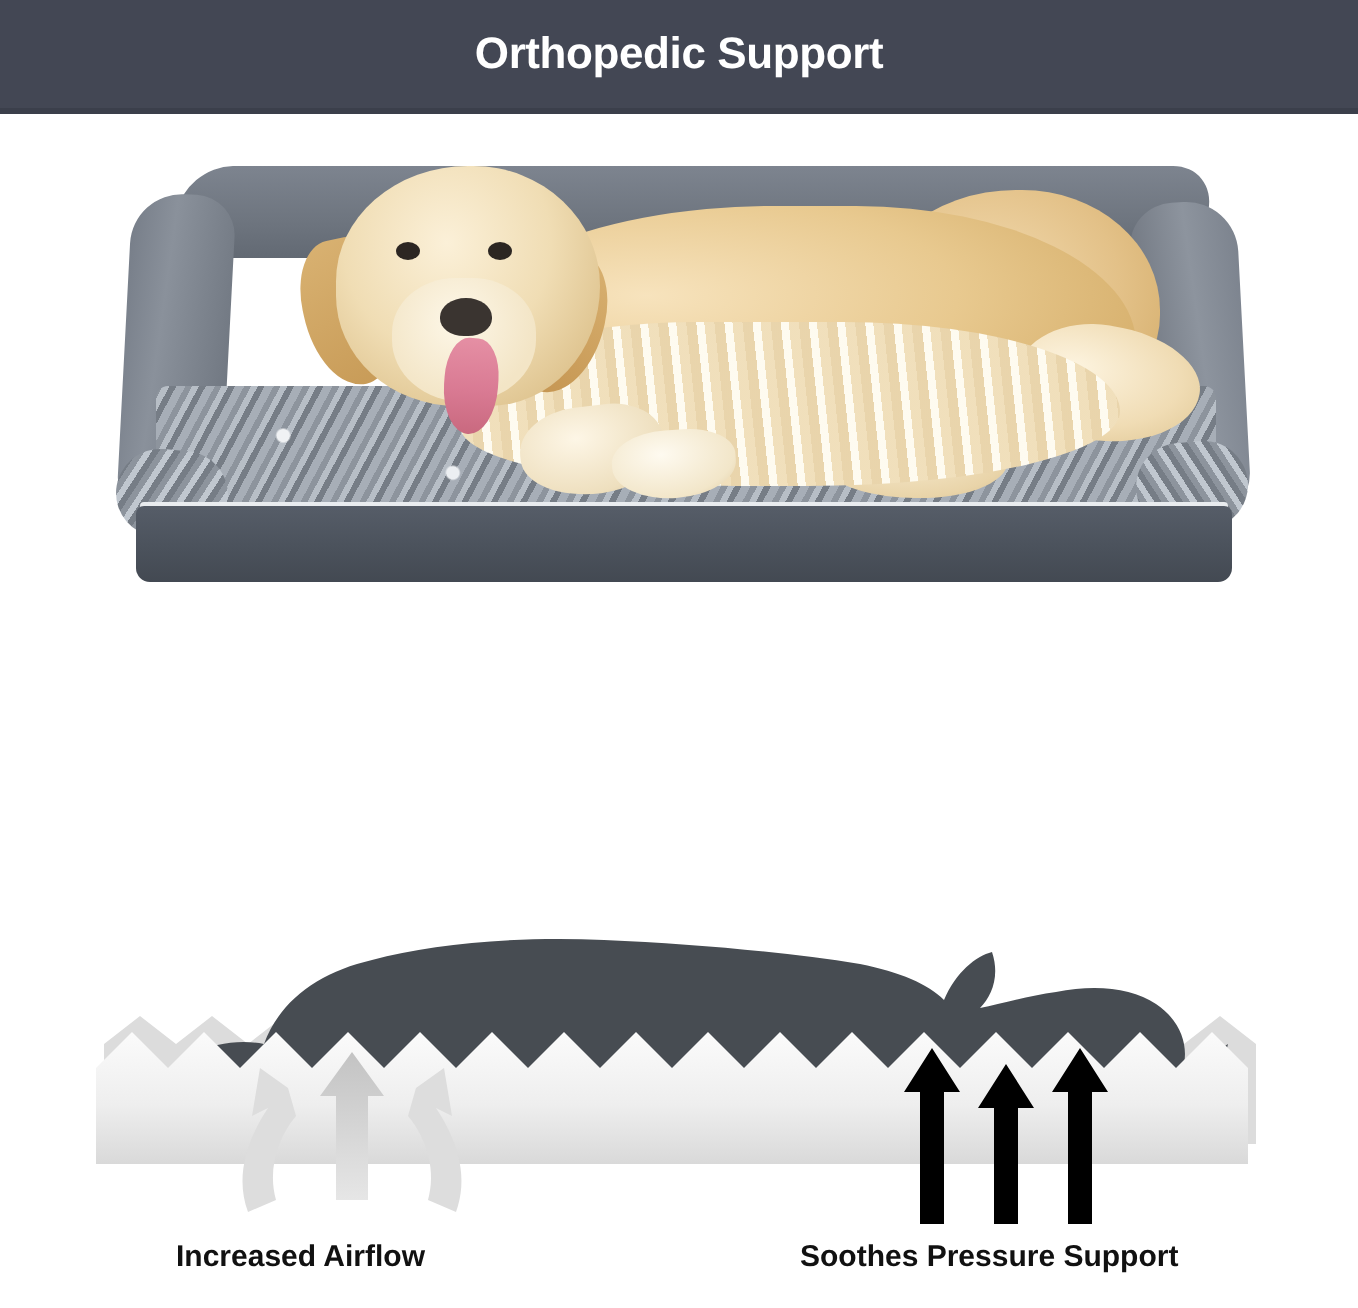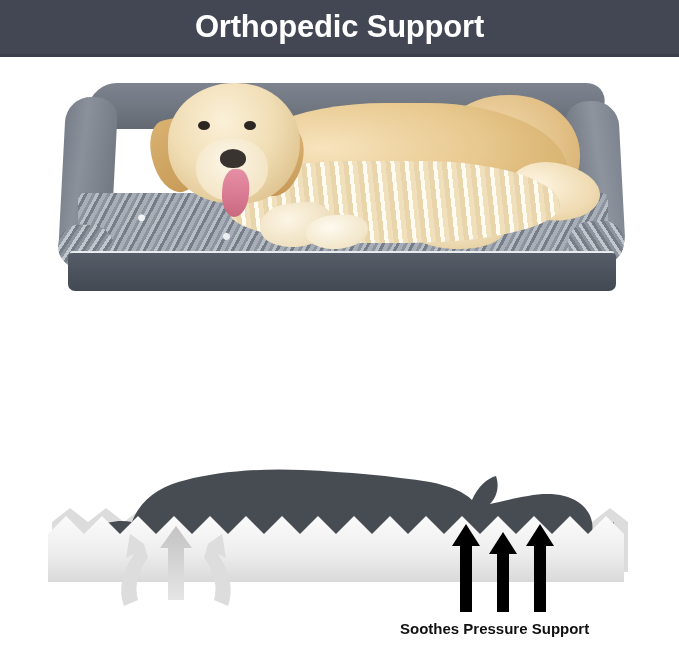--- a/index.html
+++ b/index.html
@@ -30,21 +30,21 @@
   }
   .header-bar::after {
     content: "";
     position: absolute;
     left: 0; bottom: -3px;
     width: 100%;
     height: 3px;
     background: #3b3f4b;
   }
   .header-title {
-    font-size: 31px;
+    font-size: 22px;
     font-weight: bold;
     color: #ffffff;
     letter-spacing: -0.2px;
     white-space: nowrap;
   }
 
   
   .photo-area {
     position: absolute;
     left: 0; top: 57px;
@@ -404,14 +404,15 @@
     <path d="M208,114 L222,104 L226,128 L218,124
              C230,142 234,160 228,176
              L214,170
              C218,156 214,140 204,128 Z" fill="#dddddd"></path>
 
     <path d="M466,94 L480,116 L472,116 L472,182 L460,182 L460,116 L452,116 Z" fill="#000000"></path>
     <path d="M503,102 L517,124 L509,124 L509,182 L497,182 L497,124 L489,124 Z" fill="#000000"></path>
     <path d="M540,94 L554,116 L546,116 L546,182 L534,182 L534,116 L526,116 Z" fill="#000000"></path>
   </svg>
 
+  <div class="foam-caption" id="cap-airflow">Increased Airflow</div>
   <div class="foam-caption" id="cap-pressure">Soothes Pressure Support</div>
 </div>
 
 </body></html>

